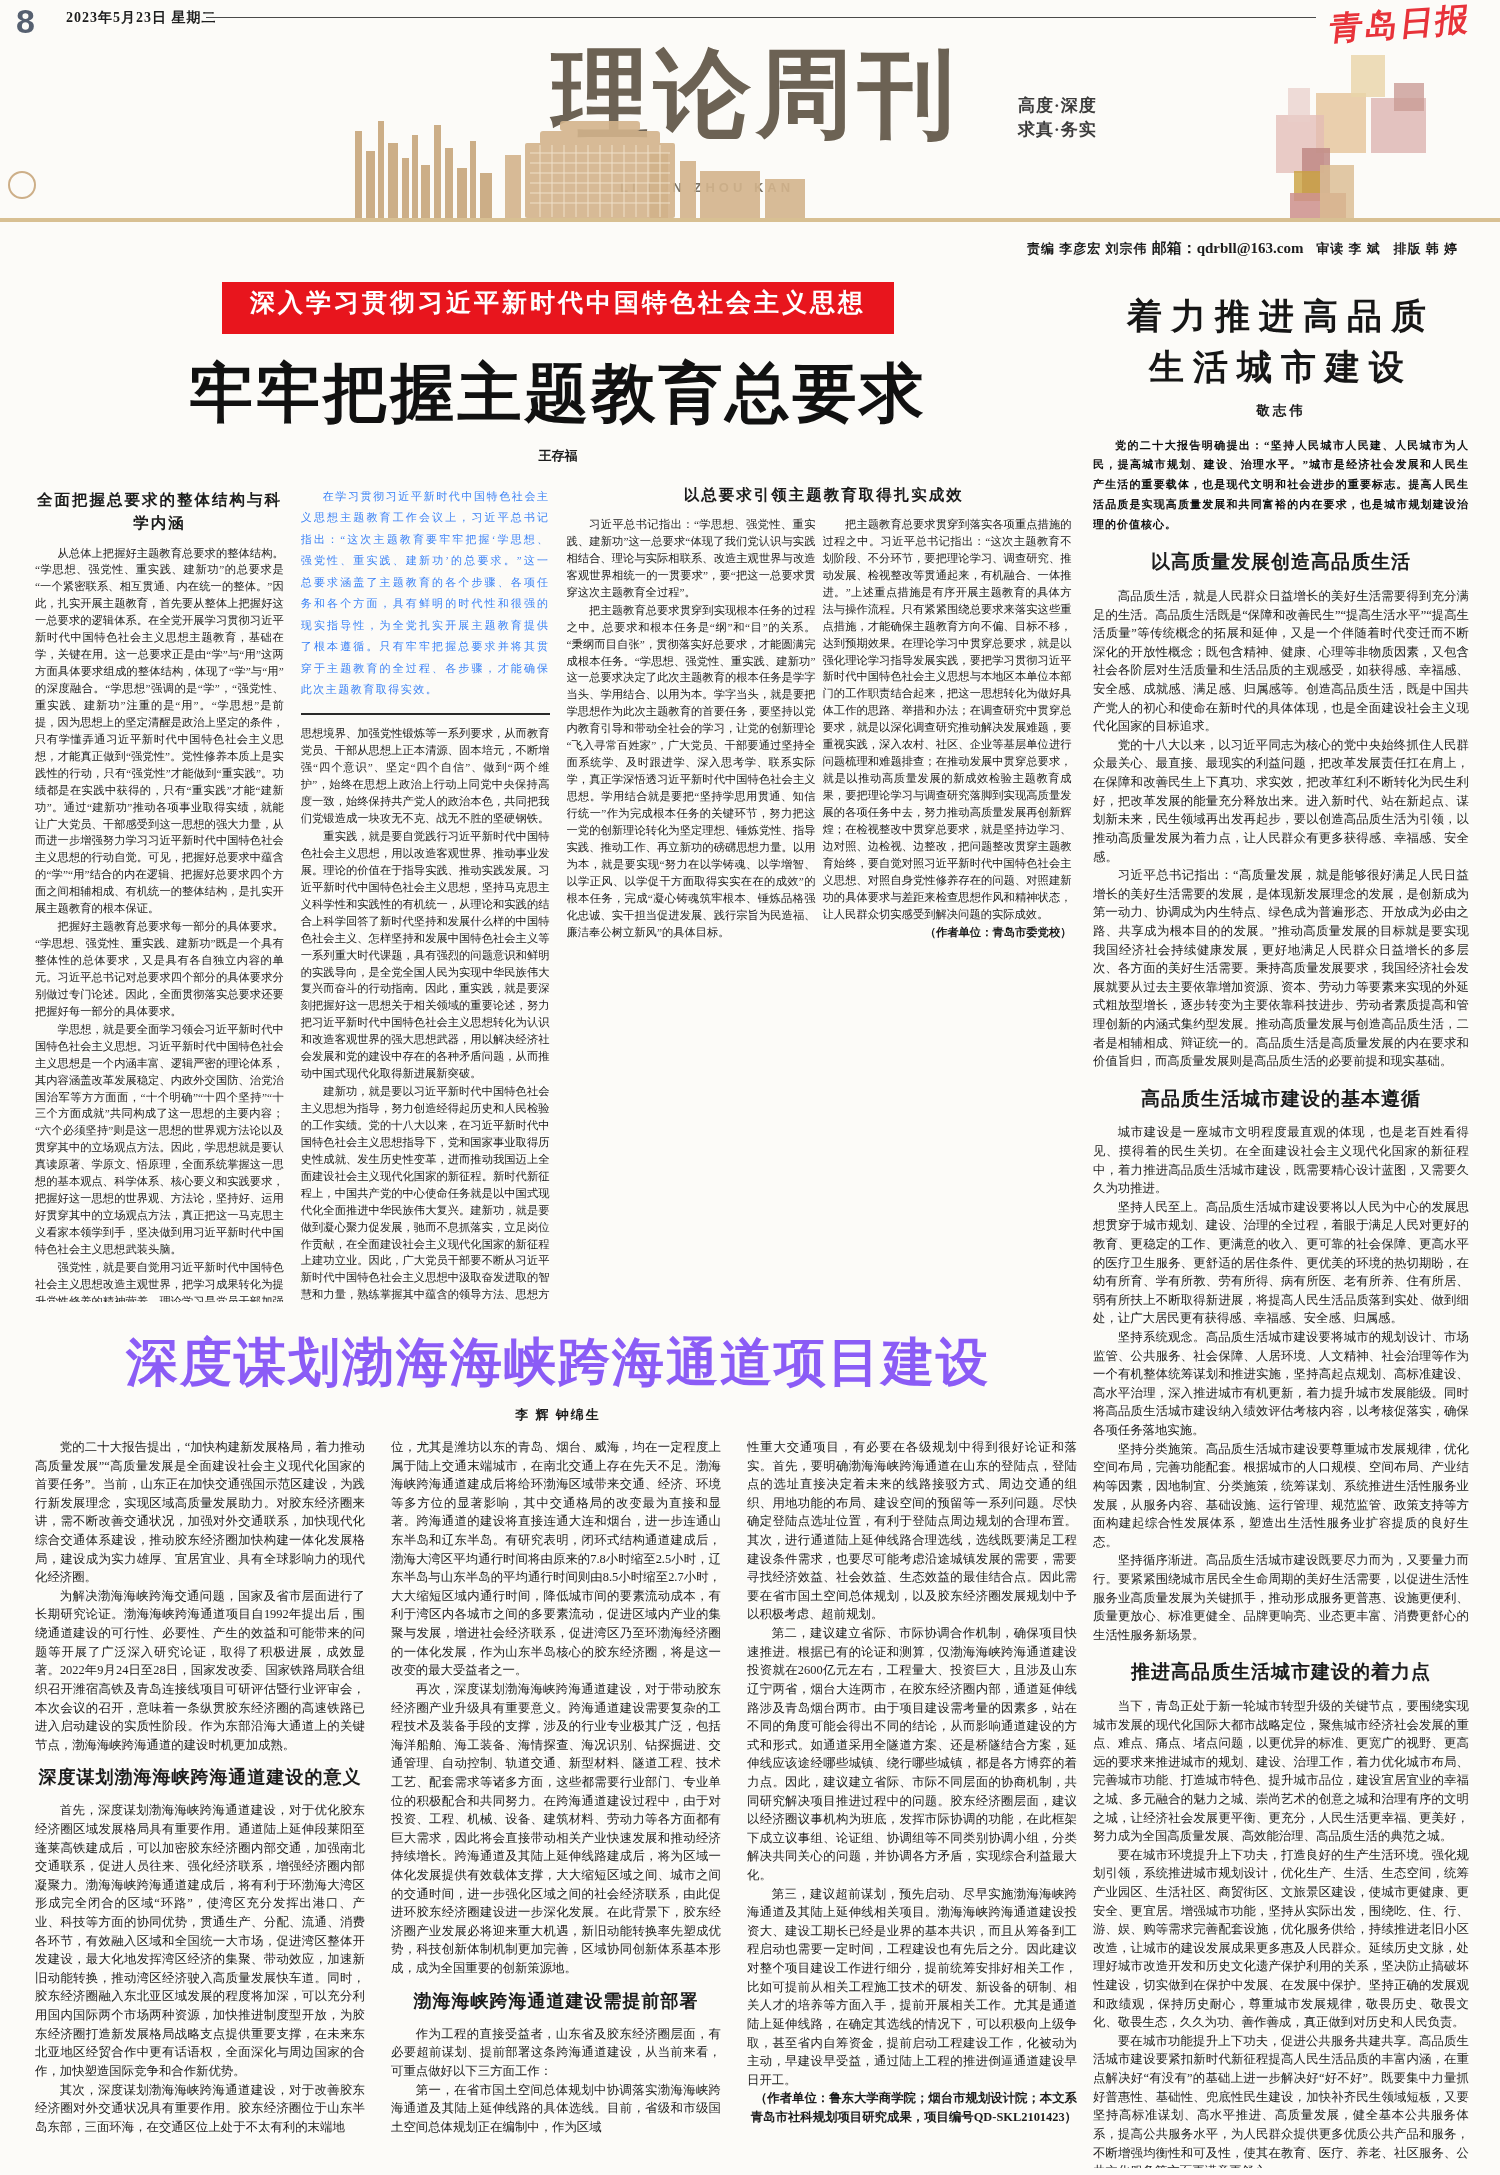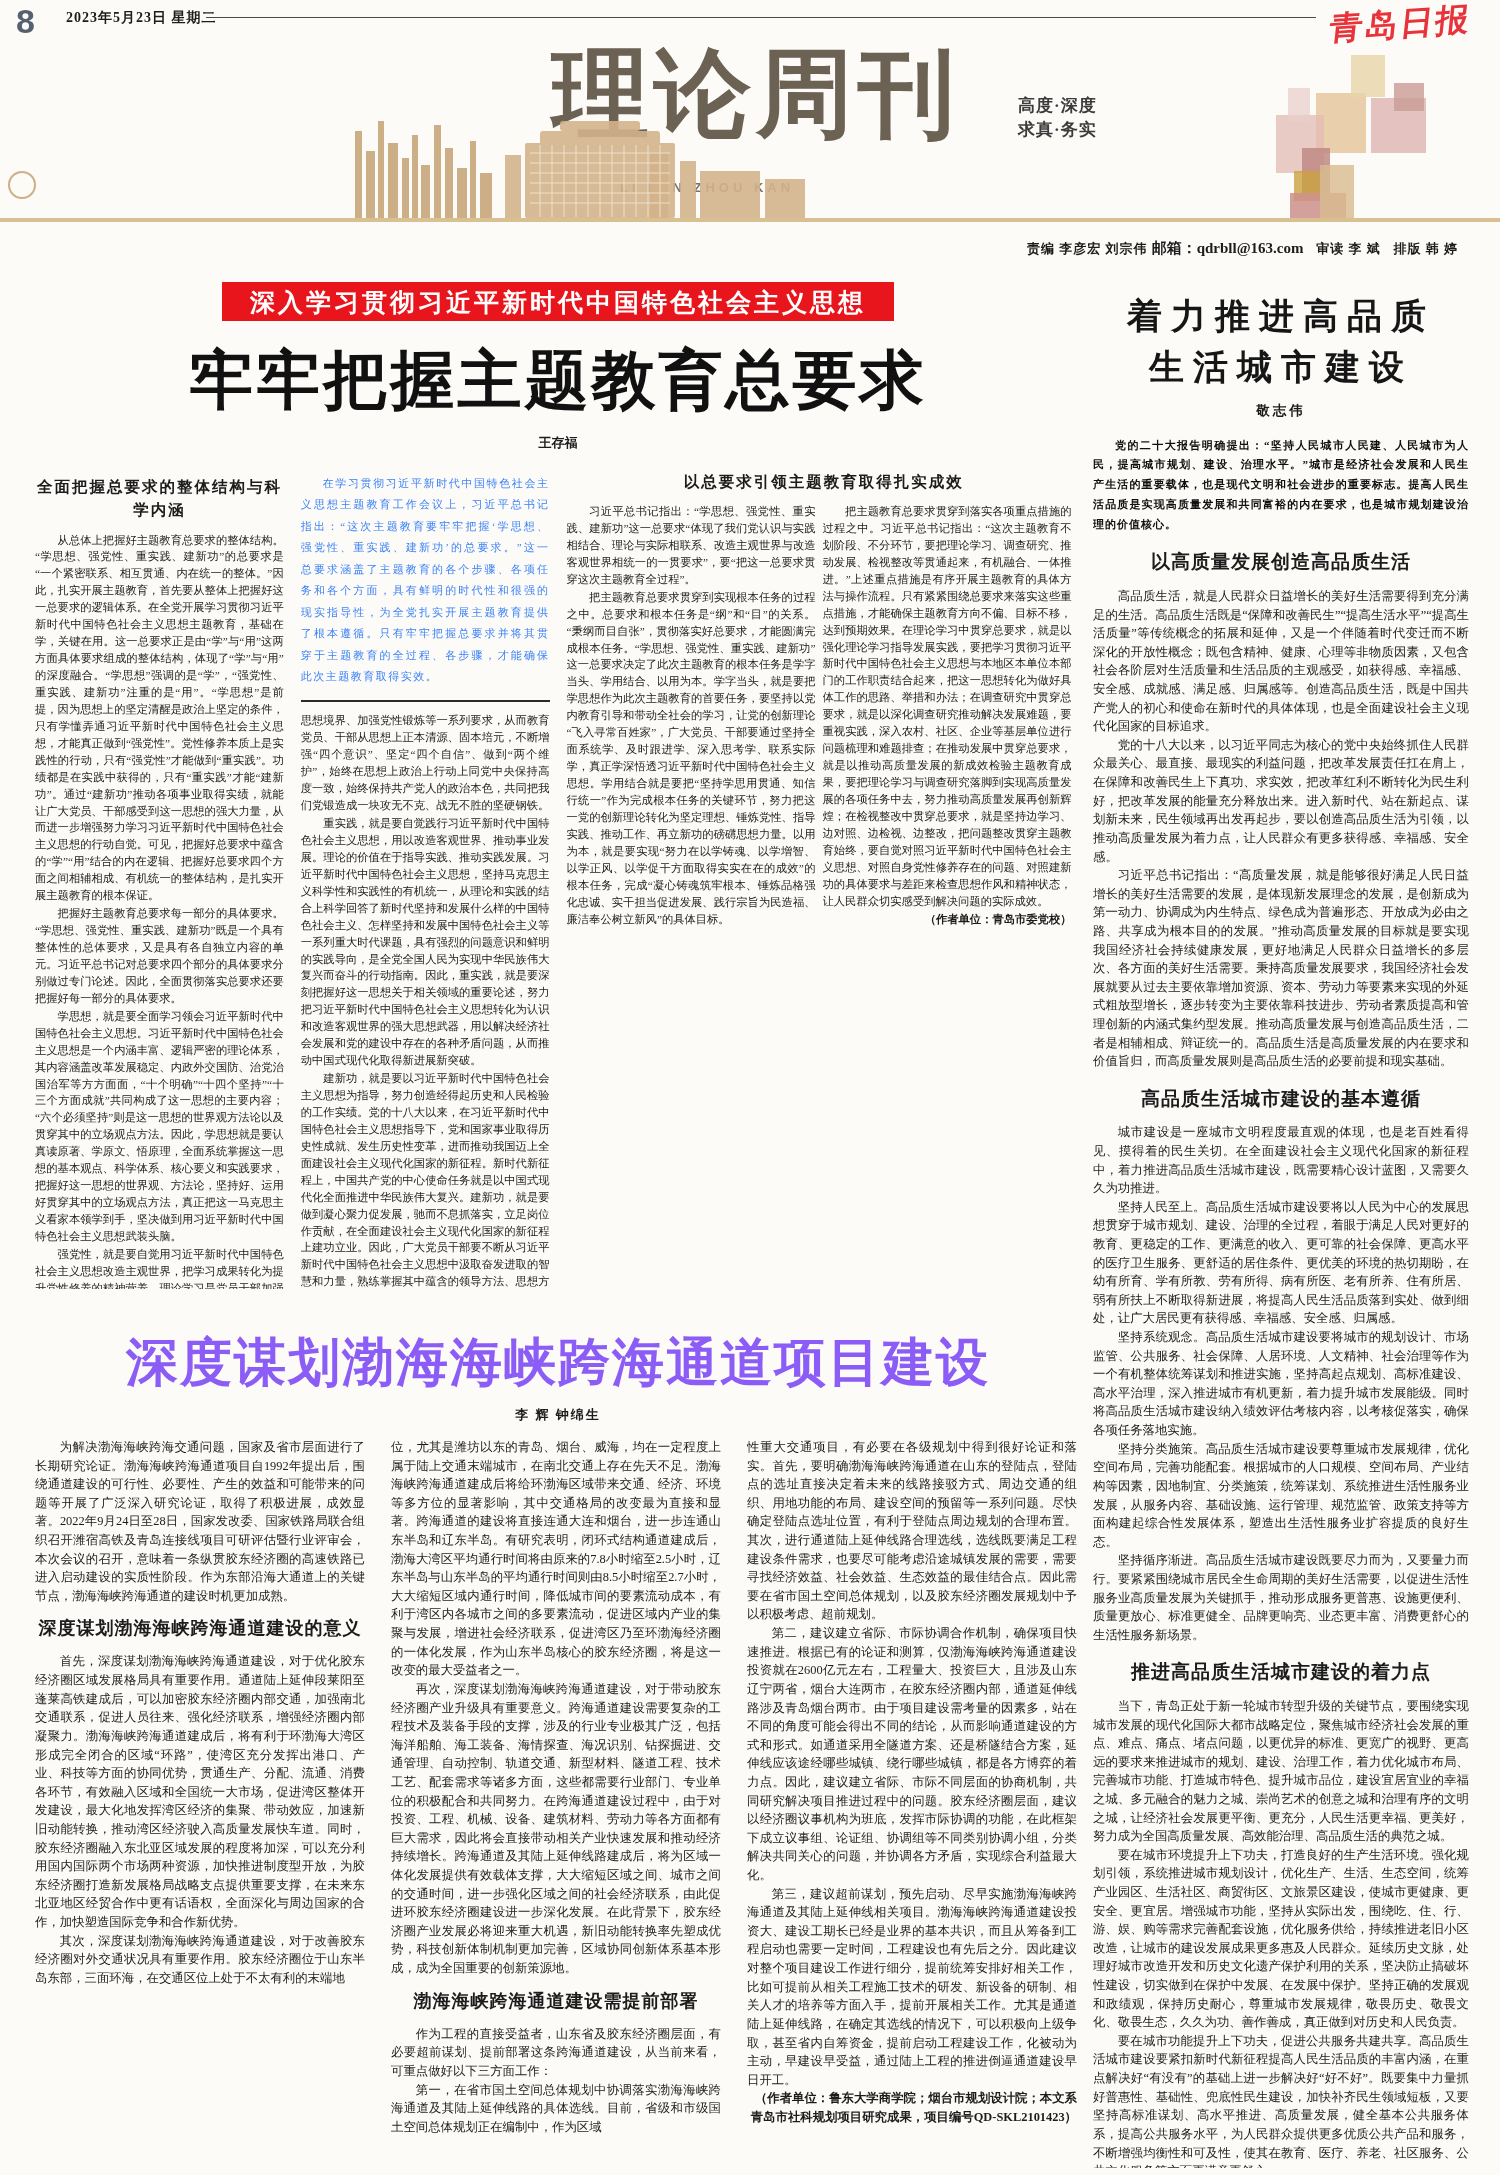--- a/index.html
+++ b/index.html
@@ -33,21 +33,21 @@
 
   
   p { text-align:justify; text-indent:2em; }
   .cont { text-indent:0; }
   .note { font-weight:bold; text-align:right; text-indent:0; }
 
   
   .article-main { position:absolute; left:35px; top:282px; width:1046px; }
   .banner-wrap { text-align:center; }
   .banner { display:inline-block; background:#e8151d; color:#fff; font-size:25px; font-weight:bold;
-            letter-spacing:3px; padding:4px 28px 2px; }
+            letter-spacing:3px; padding:4px 28px 15px; }
   .main-title { margin-top:16px; text-align:center; font-size:64px; font-weight:900;
             letter-spacing:3px; color:#111; }
   .main-author { margin-top:10px; text-align:center; font-size:13px; font-weight:bold; }
   .main-body { display:flex; gap:17px; margin-top:16px;align-items:flex-end; }
   .mcol { width:249px; height:818px; overflow:hidden; font-size:11.3px; line-height:1.5; }
   .mcol-pair { width:515px; }
   .pair-cols { display:flex; gap:7px; }
   .pair-cols .mcol { height:786px; }
   .sec-head { text-align:center; font-size:15.5px; font-weight:bold; letter-spacing:2px;
             margin:4px 0 10px; }
@@ -190,20 +190,21 @@
     </div>
   </div>
 </div>
 
 <div class="article-middle">
   <h1 class="middle-title">深度谋划渤海海峡跨海通道项目建设</h1>
   <div class="middle-authors">李 辉  钟绵生</div>
   <div class="middle-body">
     <div class="bcol">
       <div>
+          <p>党的二十大报告提出，“加快构建新发展格局，着力推动高质量发展”“高质量发展是全面建设社会主义现代化国家的首要任务”。当前，山东正在加快交通强国示范区建设，为践行新发展理念，实现区域高质量发展助力。对胶东经济圈来讲，需不断改善交通状况，加强对外交通联系，加快现代化综合交通体系建设，推动胶东经济圈加快构建一体化发展格局，建设成为实力雄厚、宜居宜业、具有全球影响力的现代化经济圈。</p>
           <p>为解决渤海海峡跨海交通问题，国家及省市层面进行了长期研究论证。渤海海峡跨海通道项目自1992年提出后，围绕通道建设的可行性、必要性、产生的效益和可能带来的问题等开展了广泛深入研究论证，取得了积极进展，成效显著。2022年9月24日至28日，国家发改委、国家铁路局联合组织召开潍宿高铁及青岛连接线项目可研评估暨行业评审会，本次会议的召开，意味着一条纵贯胶东经济圈的高速铁路已进入启动建设的实质性阶段。作为东部沿海大通道上的关键节点，渤海海峡跨海通道的建设时机更加成熟。</p>
         </div>
       <h3 class="sec-head">深度谋划渤海海峡跨海通道建设的意义</h3>
       <div>
           <p>首先，深度谋划渤海海峡跨海通道建设，对于优化胶东经济圈区域发展格局具有重要作用。通道陆上延伸段莱阳至蓬莱高铁建成后，可以加密胶东经济圈内部交通，加强南北交通联系，促进人员往来、强化经济联系，增强经济圈内部凝聚力。渤海海峡跨海通道建成后，将有利于环渤海大湾区形成完全闭合的区域“环路”，使湾区充分发挥出港口、产业、科技等方面的协同优势，贯通生产、分配、流通、消费各环节，有效融入区域和全国统一大市场，促进湾区整体开发建设，最大化地发挥湾区经济的集聚、带动效应，加速新旧动能转换，推动湾区经济驶入高质量发展快车道。同时，胶东经济圈融入东北亚区域发展的程度将加深，可以充分利用国内国际两个市场两种资源，加快推进制度型开放，为胶东经济圈打造新发展格局战略支点提供重要支撑，在未来东北亚地区经贸合作中更有话语权，全面深化与周边国家的合作，加快塑造国际竞争和合作新优势。</p>
           <p>其次，深度谋划渤海海峡跨海通道建设，对于改善胶东经济圈对外交通状况具有重要作用。胶东经济圈位于山东半岛东部，三面环海，在交通区位上处于不太有利的末端地</p>
         </div>
     </div>
     <div class="bcol">
       <p class="cont">位，尤其是潍坊以东的青岛、烟台、威海，均在一定程度上属于陆上交通末端城市，在南北交通上存在先天不足。渤海海峡跨海通道建成后将给环渤海区域带来交通、经济、环境等多方位的显著影响，其中交通格局的改变最为直接和显著。跨海通道的建设将直接连通大连和烟台，进一步连通山东半岛和辽东半岛。有研究表明，闭环式结构通道建成后，渤海大湾区平均通行时间将由原来的7.8小时缩至2.5小时，辽东半岛与山东半岛的平均通行时间则由8.5小时缩至2.7小时，大大缩短区域内通行时间，降低城市间的要素流动成本，有利于湾区内各城市之间的多要素流动，促进区域内产业的集聚与发展，增进社会经济联系，促进湾区乃至环渤海经济圈的一体化发展，作为山东半岛核心的胶东经济圈，将是这一改变的最大受益者之一。</p>

